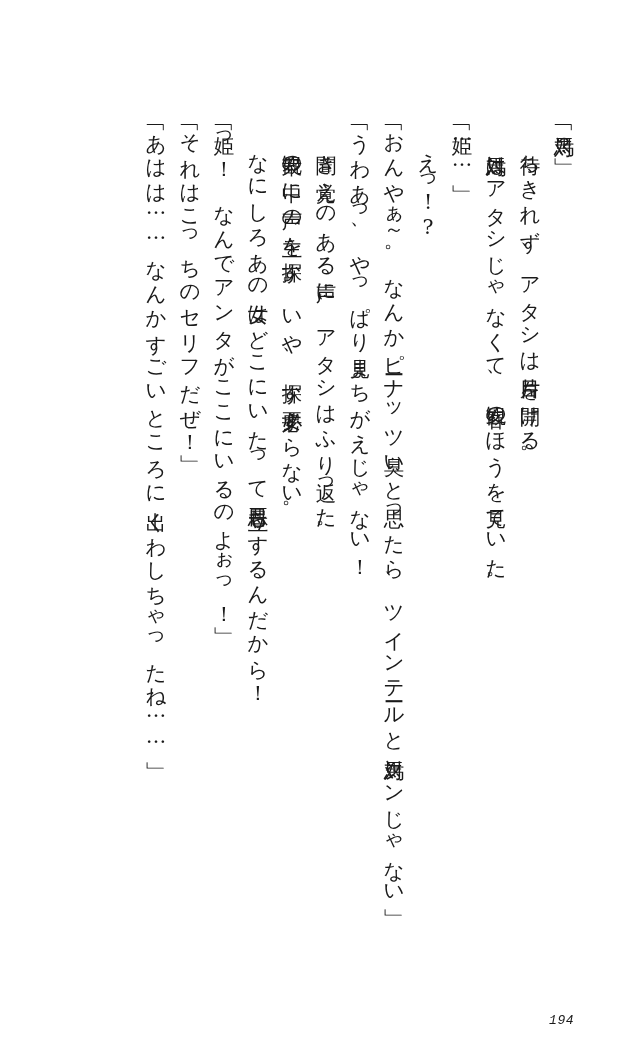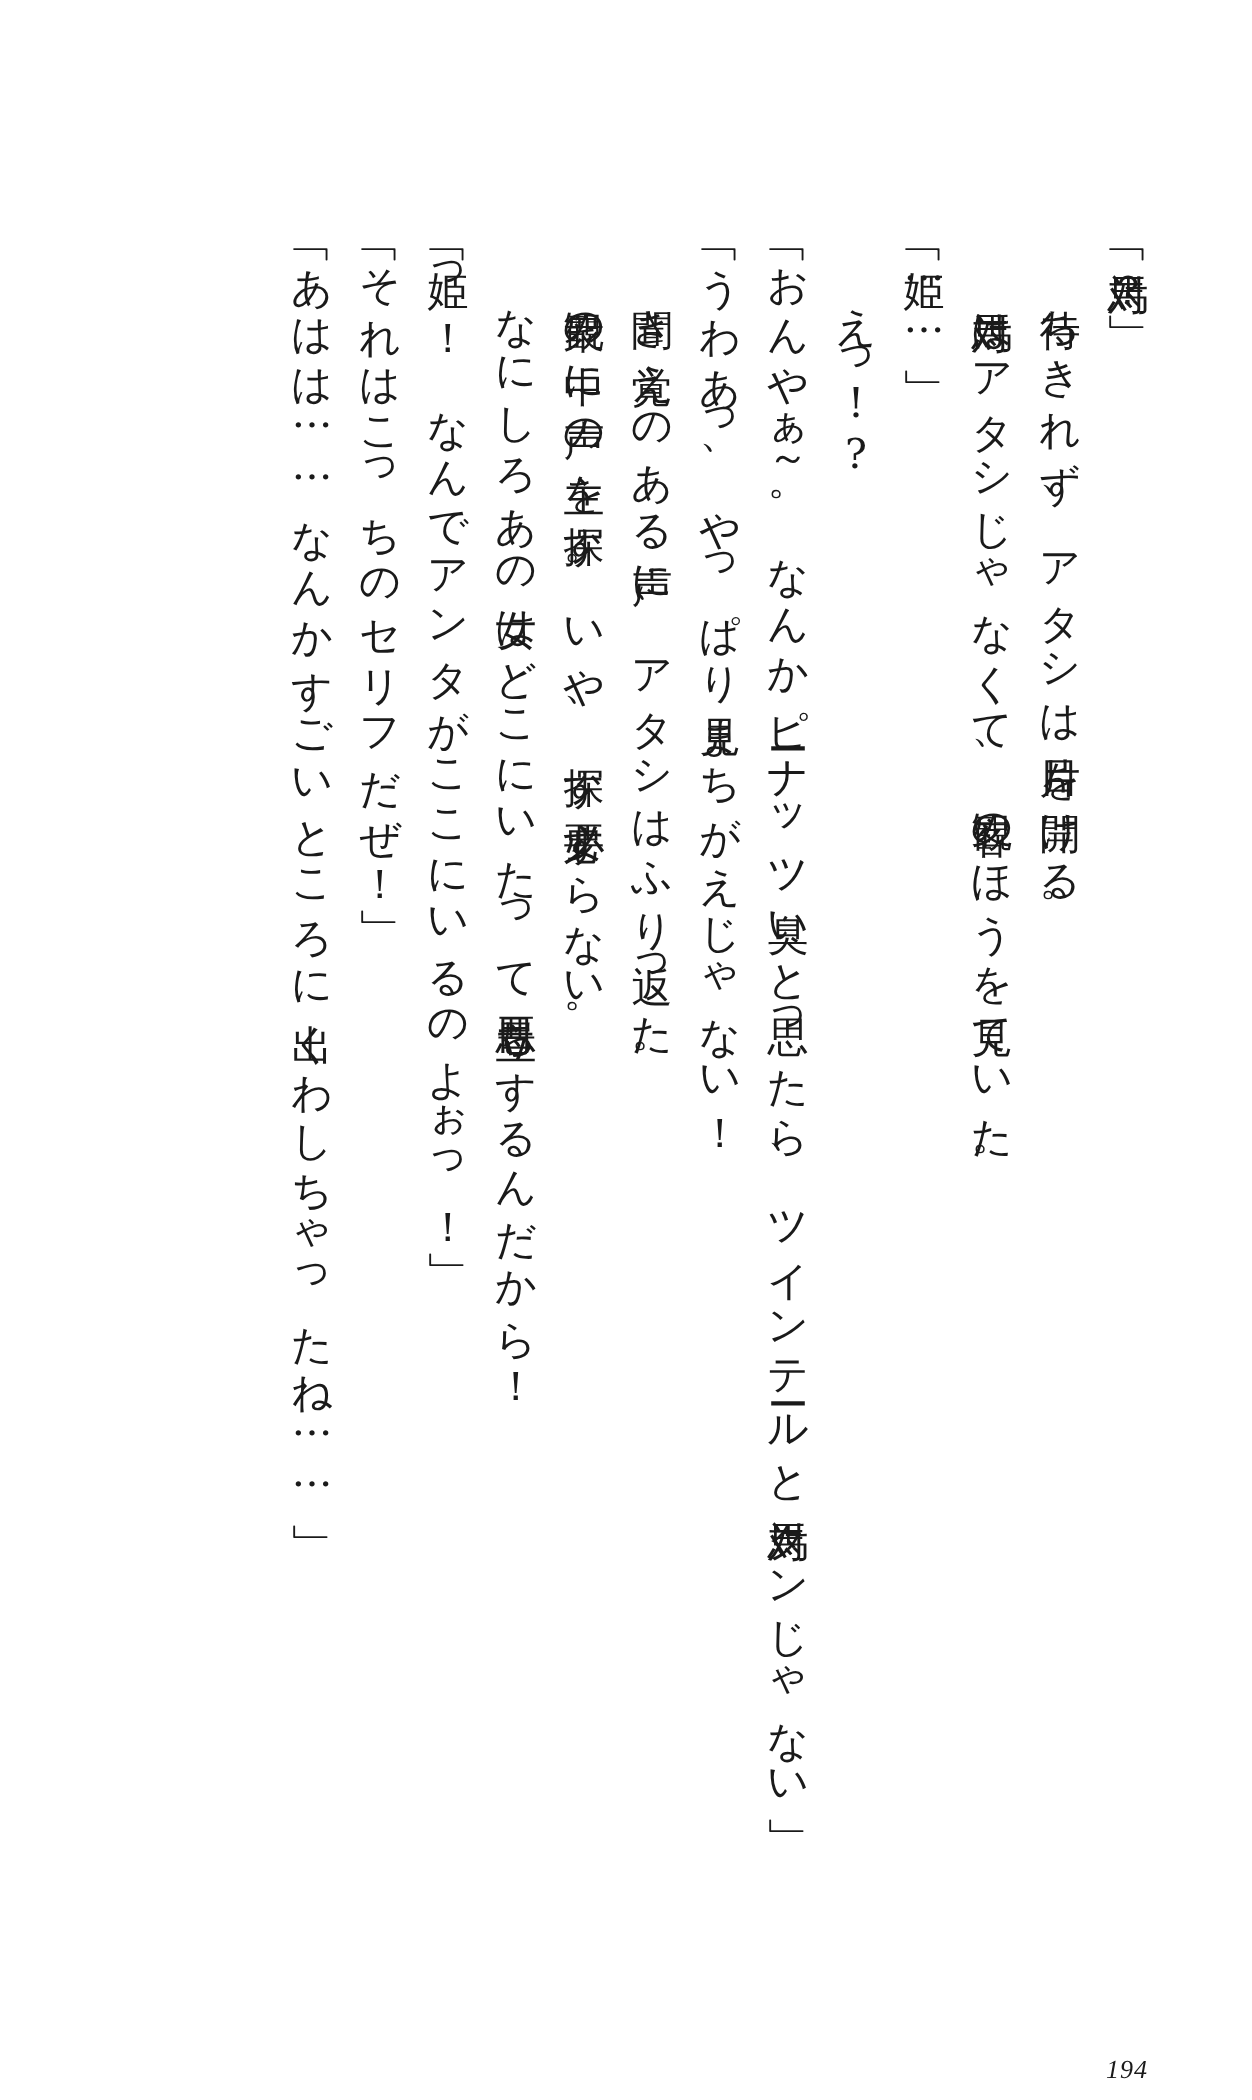--- a/index.html
+++ b/index.html
@@ -51,24 +51,24 @@
     font-weight: 400;
   }
 
   .line.indent-1 {
     padding-top: 21px;
   }
 
   .page-number {
     position: absolute;
     right: 52px;
-    bottom: 7px;
+    bottom: 22px;
     font-size: 13px;
     font-style: italic;
-    font-family: Liberation Serif, serif;
+    font-family: Liberation Mono, monospace;
     color: #1a1a1a;
     letter-spacing: 0.5px;
   }
 </style>
 </head>
 <body>
 
 <div class="page">
   <div class="text-block">
     <div class="line">「対馬？」</div>

